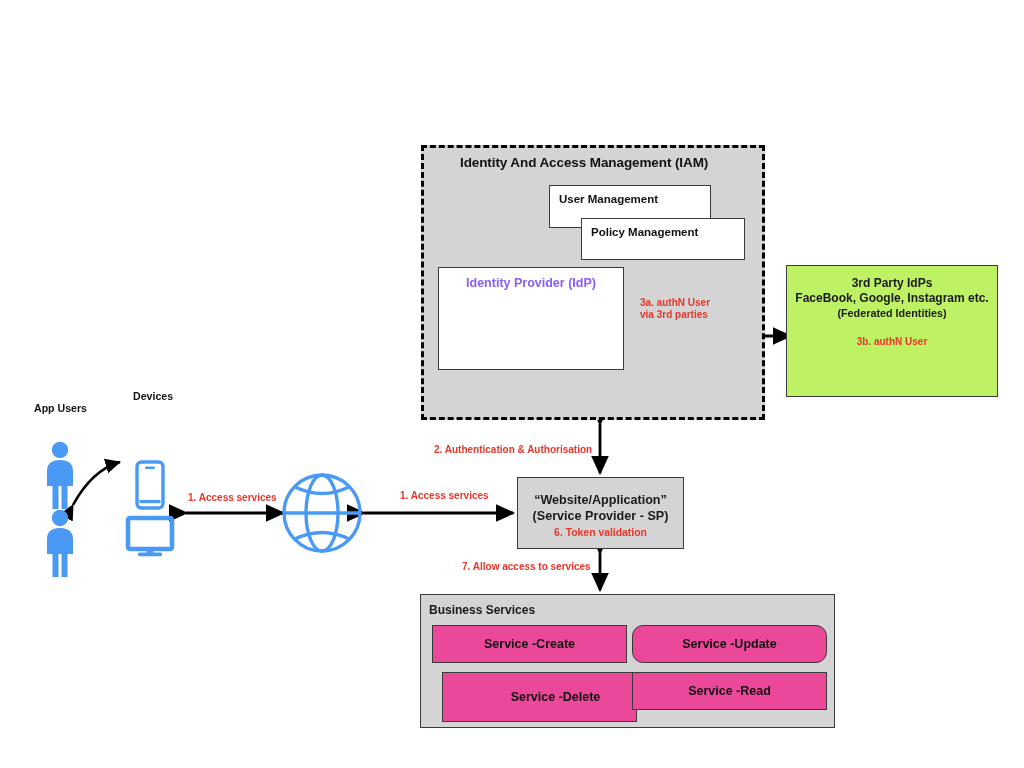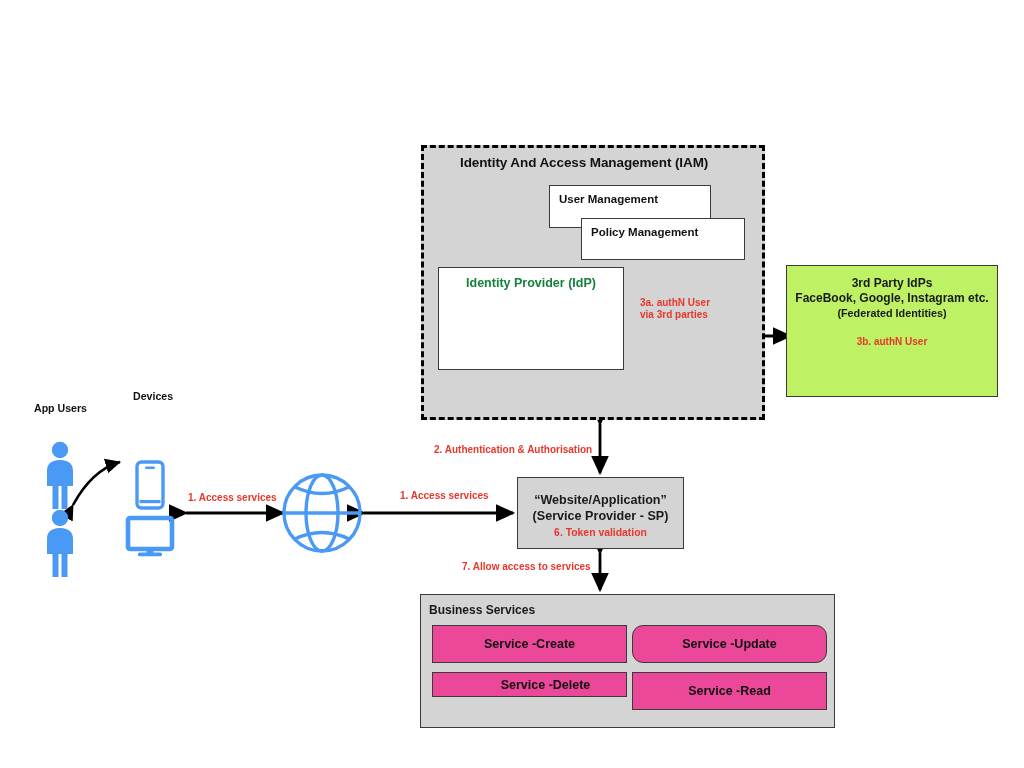--- a/index.html
+++ b/index.html
@@ -60,21 +60,21 @@
     width: 186px; height: 103px;
     background: #ffffff;
     border: 1.6px solid #3a3a3a;
   }
   .idp-title {
     position: absolute;
     left: 0; right: 0; top: 8px;
     text-align: center;
     font-size: 12.5px;
     font-weight: bold;
-    color: #15803d;
+    color: #8b5cf6;
   }
   .idp-steps {
     position: absolute;
     left: 9px; right: 7px; top: 33px;
     font-size: 9.6px;
     font-weight: bold;
     line-height: 12.4px;
     color: #e8372a;
   }
 
@@ -121,21 +121,21 @@
     border: 1.6px solid #3a3a3a;
     display: flex;
     align-items: center;
     justify-content: center;
     font-size: 12.5px;
     font-weight: bold;
     color: #111;
   }
   .svc-0 { left: 432px; top: 625px; width: 195px; height: 38px; }
   .svc-1 { left: 632px; top: 625px; width: 195px; height: 38px; border-radius: 11px; }
-  .svc-2 { left: 432px; top: 672px; width: 195px; height: 25px; padding-left: 32px; }
+  .svc-2 { left: 442px; top: 672px; width: 195px; height: 50px; padding-left: 32px; }
   .svc-3 { left: 632px; top: 672px; width: 195px; height: 38px; }
 
   
   .col-label {
     font-size: 10.6px;
     font-weight: bold;
     color: #111;
   }
   .lbl-users { left: 34px; top: 402px; }
   .lbl-devices { left: 133px; top: 390px; }

